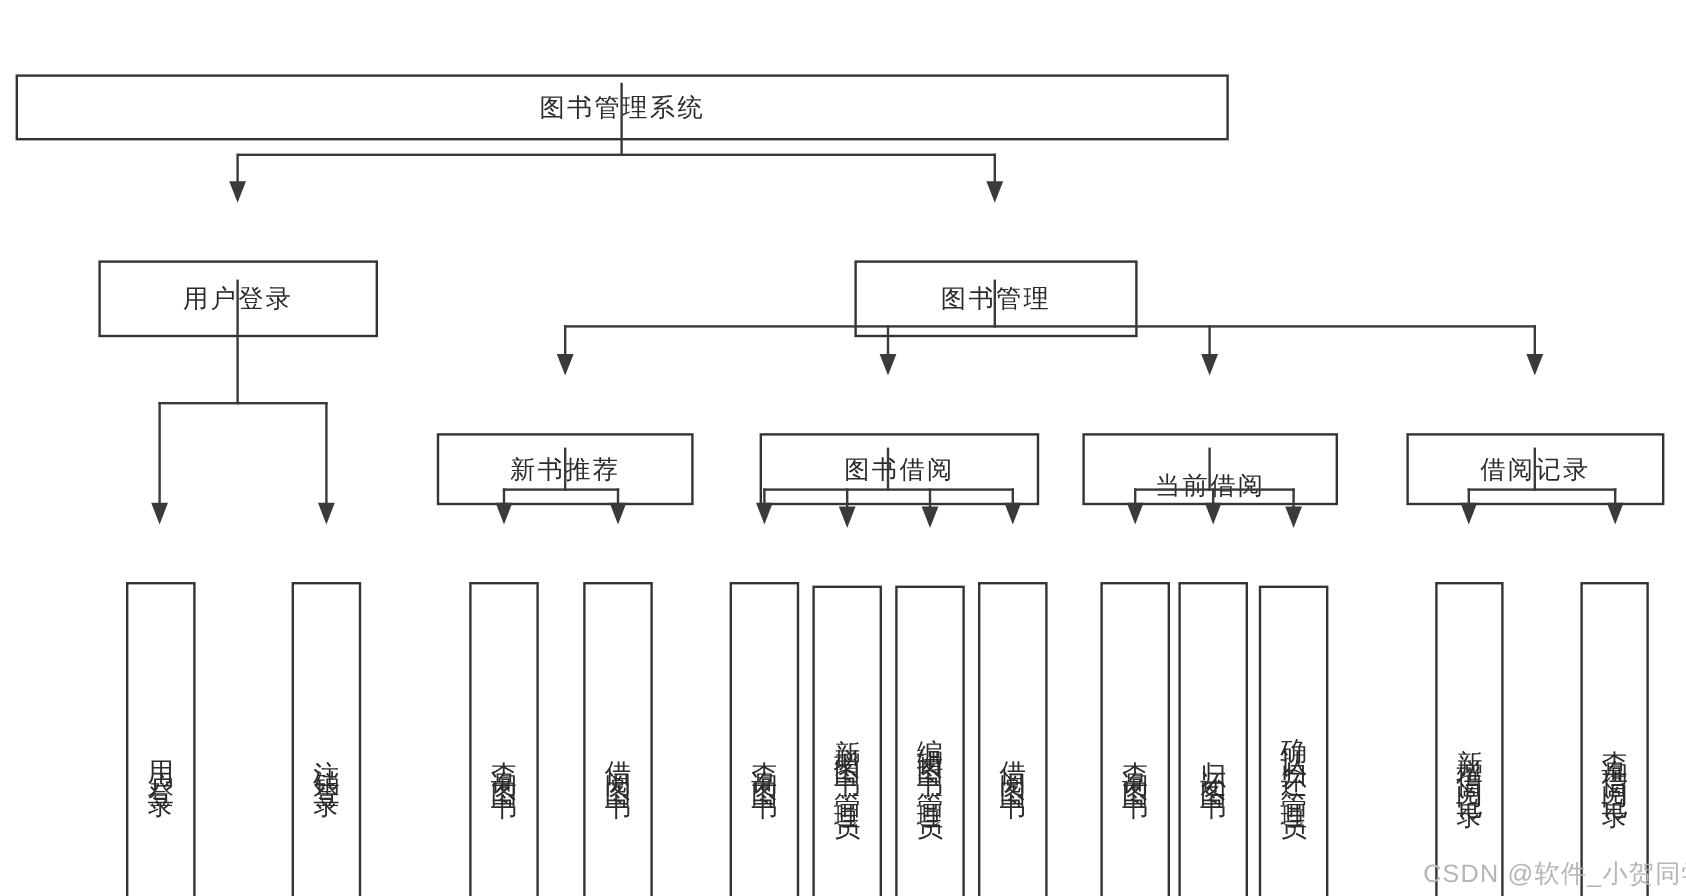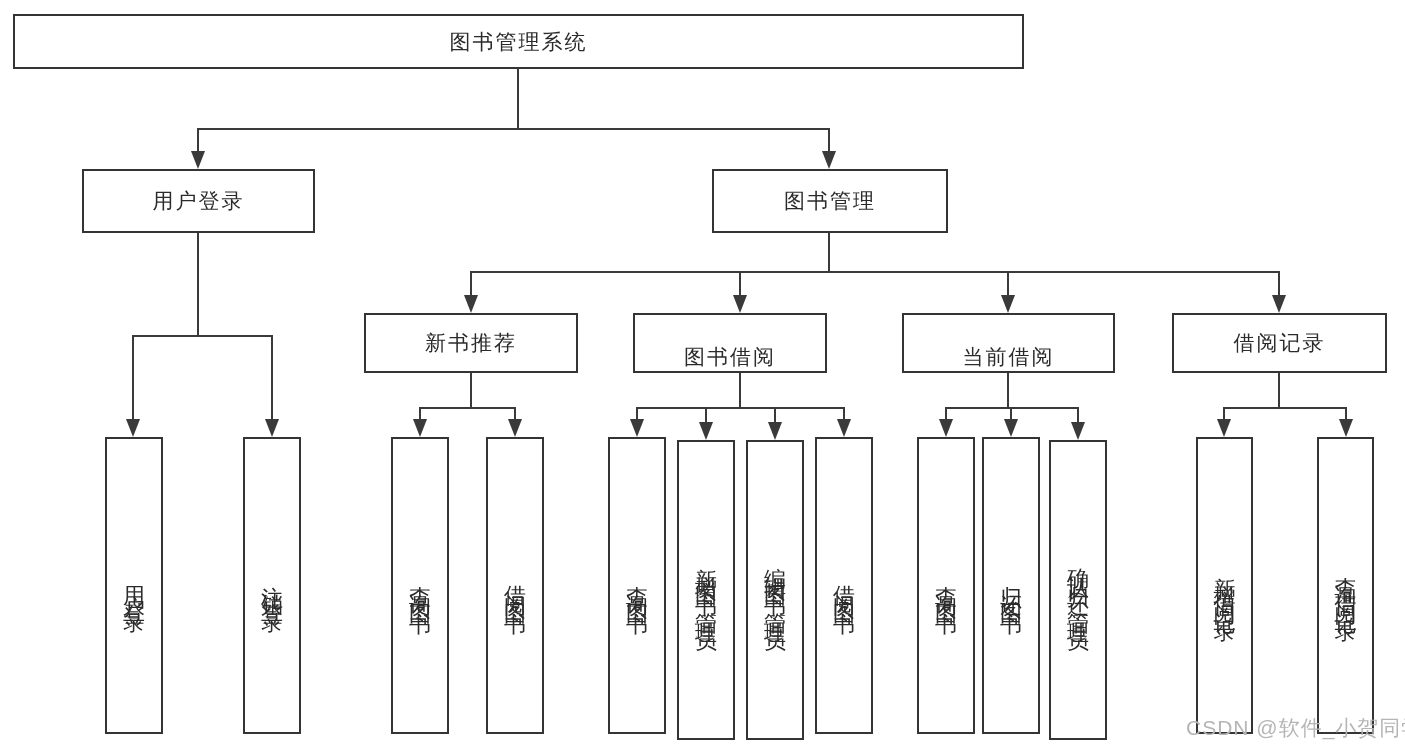--- a/index.html
+++ b/index.html
@@ -3,21 +3,21 @@
 <meta charset="utf-8">
 <title>Diagram</title>
 <style>
   html,body{margin:0;padding:0;background:#ffffff;}
   .canvas{
     position:relative;width:1405px;height:747px;background:#ffffff;overflow:hidden;
     font-family:"Liberation Sans", sans-serif;color:#2b2b2b;
   }
   .node{
     position:absolute;border:2px solid #343434;background:#ffffff;
-    display:flex;align-items:center;justify-content:center;box-sizing:border-box;
+    display:flex;align-items:center;justify-content:center;box-sizing:border-box;margin-top:48px;
   }
   .node .lbl{font-size:21px;letter-spacing:2px;white-space:nowrap;}
   .node.v .lbl{
     writing-mode:vertical-rl;text-orientation:mixed;
     font-size:22px;letter-spacing:9px;line-height:1;white-space:nowrap;
   }
   .hl{position:absolute;height:2px;background:#3a3a3a;}
   .vl{position:absolute;width:2px;background:#3a3a3a;}
   .ar{position:absolute;width:0;height:0;
       border-left:7px solid transparent;border-right:7px solid transparent;
@@ -37,21 +37,21 @@
   <div class="node" style="left:82px;top:169px;width:233px;height:64px;">
     <span class="lbl">用户登录</span>
   </div>
   <div class="node" style="left:712px;top:169px;width:236px;height:64px;">
     <span class="lbl">图书管理</span>
   </div>
 
   <div class="node" style="left:364px;top:313px;width:214px;height:60px;">
     <span class="lbl">新书推荐</span>
   </div>
-  <div class="node" style="left:633px;top:313px;width:194px;height:60px;align-items:flex-end;">
+  <div class="node" style="left:633px;top:313px;width:233px;height:60px;">
     <span class="lbl">图书借阅</span>
   </div>
   <div class="node" style="left:902px;top:313px;width:213px;height:60px;align-items:flex-end;">
     <span class="lbl">当前借阅</span>
   </div>
   <div class="node" style="left:1172px;top:313px;width:215px;height:60px;">
     <span class="lbl">借阅记录</span>
   </div>
 
   <div class="node v" style="left:105px;top:437px;width:58px;height:297px;">

